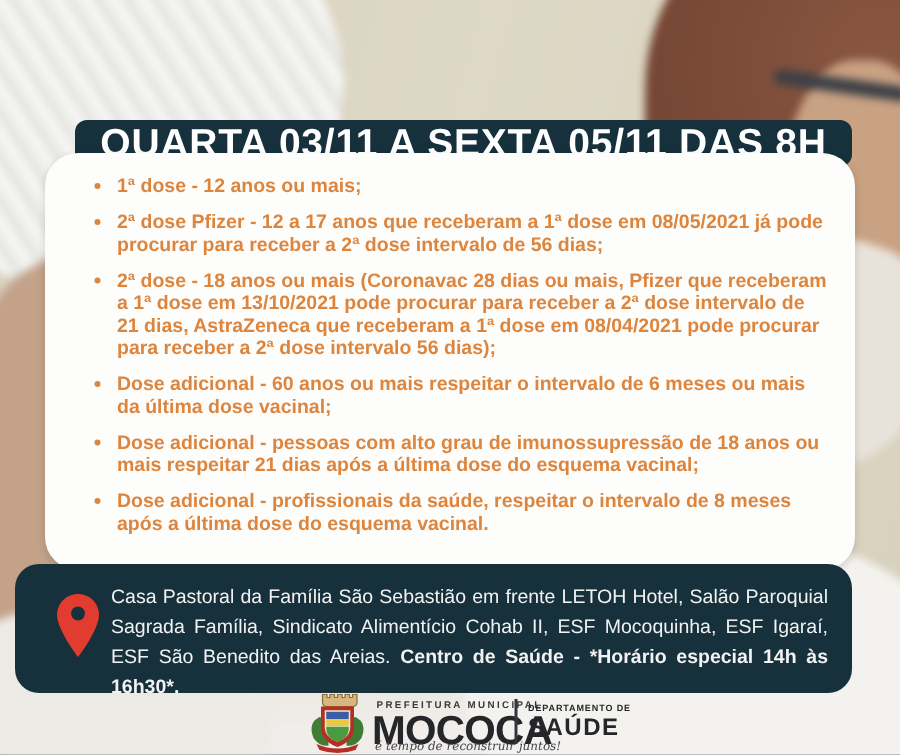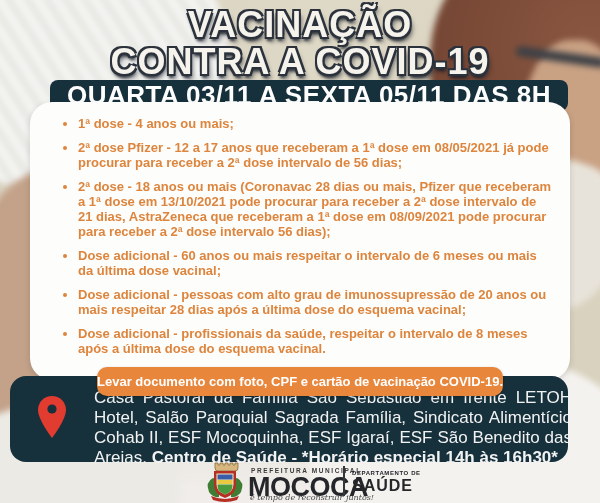--- a/index.html
+++ b/index.html
@@ -54,21 +54,21 @@
   
   .banner{position:absolute;left:97px;top:367px;width:406px;height:29px;
     background:#e8873c;border-radius:10px;color:#fff;font-weight:bold;
     font-size:13px;line-height:29px;text-align:center;z-index:3;
     box-shadow:0 1px 3px rgba(0,0,0,.25);}
   
   .locbox{position:absolute;left:10px;top:376px;width:558px;height:86px;
     background:#16313c;border-radius:16px;z-index:2;}
   .pin{position:absolute;left:28px;top:20px;}
   .loctext{position:absolute;left:64px;top:12px;width:478px;color:#f2f2f2;
-    font-size:17px;line-height:20px;text-align:justify;margin-left:20px;}
+    font-size:13px;line-height:20px;text-align:justify;}
   .loctext strong{font-weight:bold;}
   
   .footer{position:absolute;left:0;top:460px;width:600px;height:43px;z-index:4;}
   .crest{position:absolute;left:203px;top:2px;}
   .pref-label{position:absolute;left:251px;top:7px;font-size:6.5px;
     letter-spacing:1.6px;color:#3a3a3a;font-weight:bold;}
   .city{position:absolute;left:248px;top:12px;font-size:27px;font-weight:bold;
     color:#24262a;letter-spacing:-.5px;}
   .tagline{position:absolute;left:250px;top:33px;font-size:8px;
     font-family:"DejaVu Serif",serif;font-style:italic;color:#44464a;}
@@ -90,39 +90,34 @@
   <div class="ph hair-right"></div>
   <div class="ph skin-right"></div>
   <div class="ph ear"></div>
   <div class="ph earbud"></div>
   <div class="ph glasses"></div>
   <div class="ph mask-right"></div>
   <div class="ph cloth-bottom"></div>
   <div class="ph shoulder"></div>
   <div class="ph shoulder-l"></div>
 
-  <div class="title">
-    <div>VACINAÇÃO</div>
-    <div>CONTRA A COVID-19</div>
-  </div>
 
   <div class="schedule">QUARTA 03/11 A SEXTA 05/11 DAS 8H ÀS 12H30</div>
 
   <div class="card">
     <ul>
-      <li>1ª dose - 4 anos ou mais;</li>
+      <li>1ª dose - 12 anos ou mais;</li>
       <li>2ª dose Pfizer - 12 a 17 anos que receberam a 1ª dose em 08/05/2021 já pode procurar para receber a 2ª dose intervalo de 56 dias;</li>
-      <li>2ª dose - 18 anos ou mais (Coronavac 28 dias ou mais, Pfizer que receberam a 1ª dose em 13/10/2021 pode procurar para receber a 2ª dose intervalo de 21 dias, AstraZeneca que receberam a 1ª dose em 08/09/2021 pode procurar para receber a 2ª dose intervalo 56 dias);</li>
+      <li>2ª dose - 18 anos ou mais (Coronavac 28 dias ou mais, Pfizer que receberam a 1ª dose em 13/10/2021 pode procurar para receber a 2ª dose intervalo de 21 dias, AstraZeneca que receberam a 1ª dose em 08/04/2021 pode procurar para receber a 2ª dose intervalo 56 dias);</li>
       <li>Dose adicional - 60 anos ou mais respeitar o intervalo de 6 meses ou mais da última dose vacinal;</li>
-      <li>Dose adicional - pessoas com alto grau de imunossupressão de 20 anos ou mais respeitar 28 dias após a última dose do esquema vacinal;</li>
+      <li>Dose adicional - pessoas com alto grau de imunossupressão de 18 anos ou mais respeitar 21 dias após a última dose do esquema vacinal;</li>
       <li>Dose adicional - profissionais da saúde, respeitar o intervalo de 8 meses após a última dose do esquema vacinal.</li>
     </ul>
   </div>
 
-  <div class="banner">Levar documento com foto, CPF e cartão de vacinação COVID-19.</div>
 
   <div class="locbox">
     <span class="pin">
       <svg width="28" height="42" viewBox="0 0 28 42">
         <path d="M14 0C6.3 0 0 6.2 0 13.8 0 24 14 42 14 42S28 24 28 13.8C28 6.2 21.7 0 14 0z" fill="#e23b30"></path>
         <circle cx="14" cy="13" r="4.6" fill="#16313c"></circle>
       </svg>
     </span>
     <div class="loctext">
       <span>Casa Pastoral da Família São Sebastião em frente LETOH Hotel, Salão Paroquial Sagrada Família, Sindicato Alimentício Cohab II, ESF Mocoquinha, ESF Igaraí, ESF São Benedito das Areias.</span>

